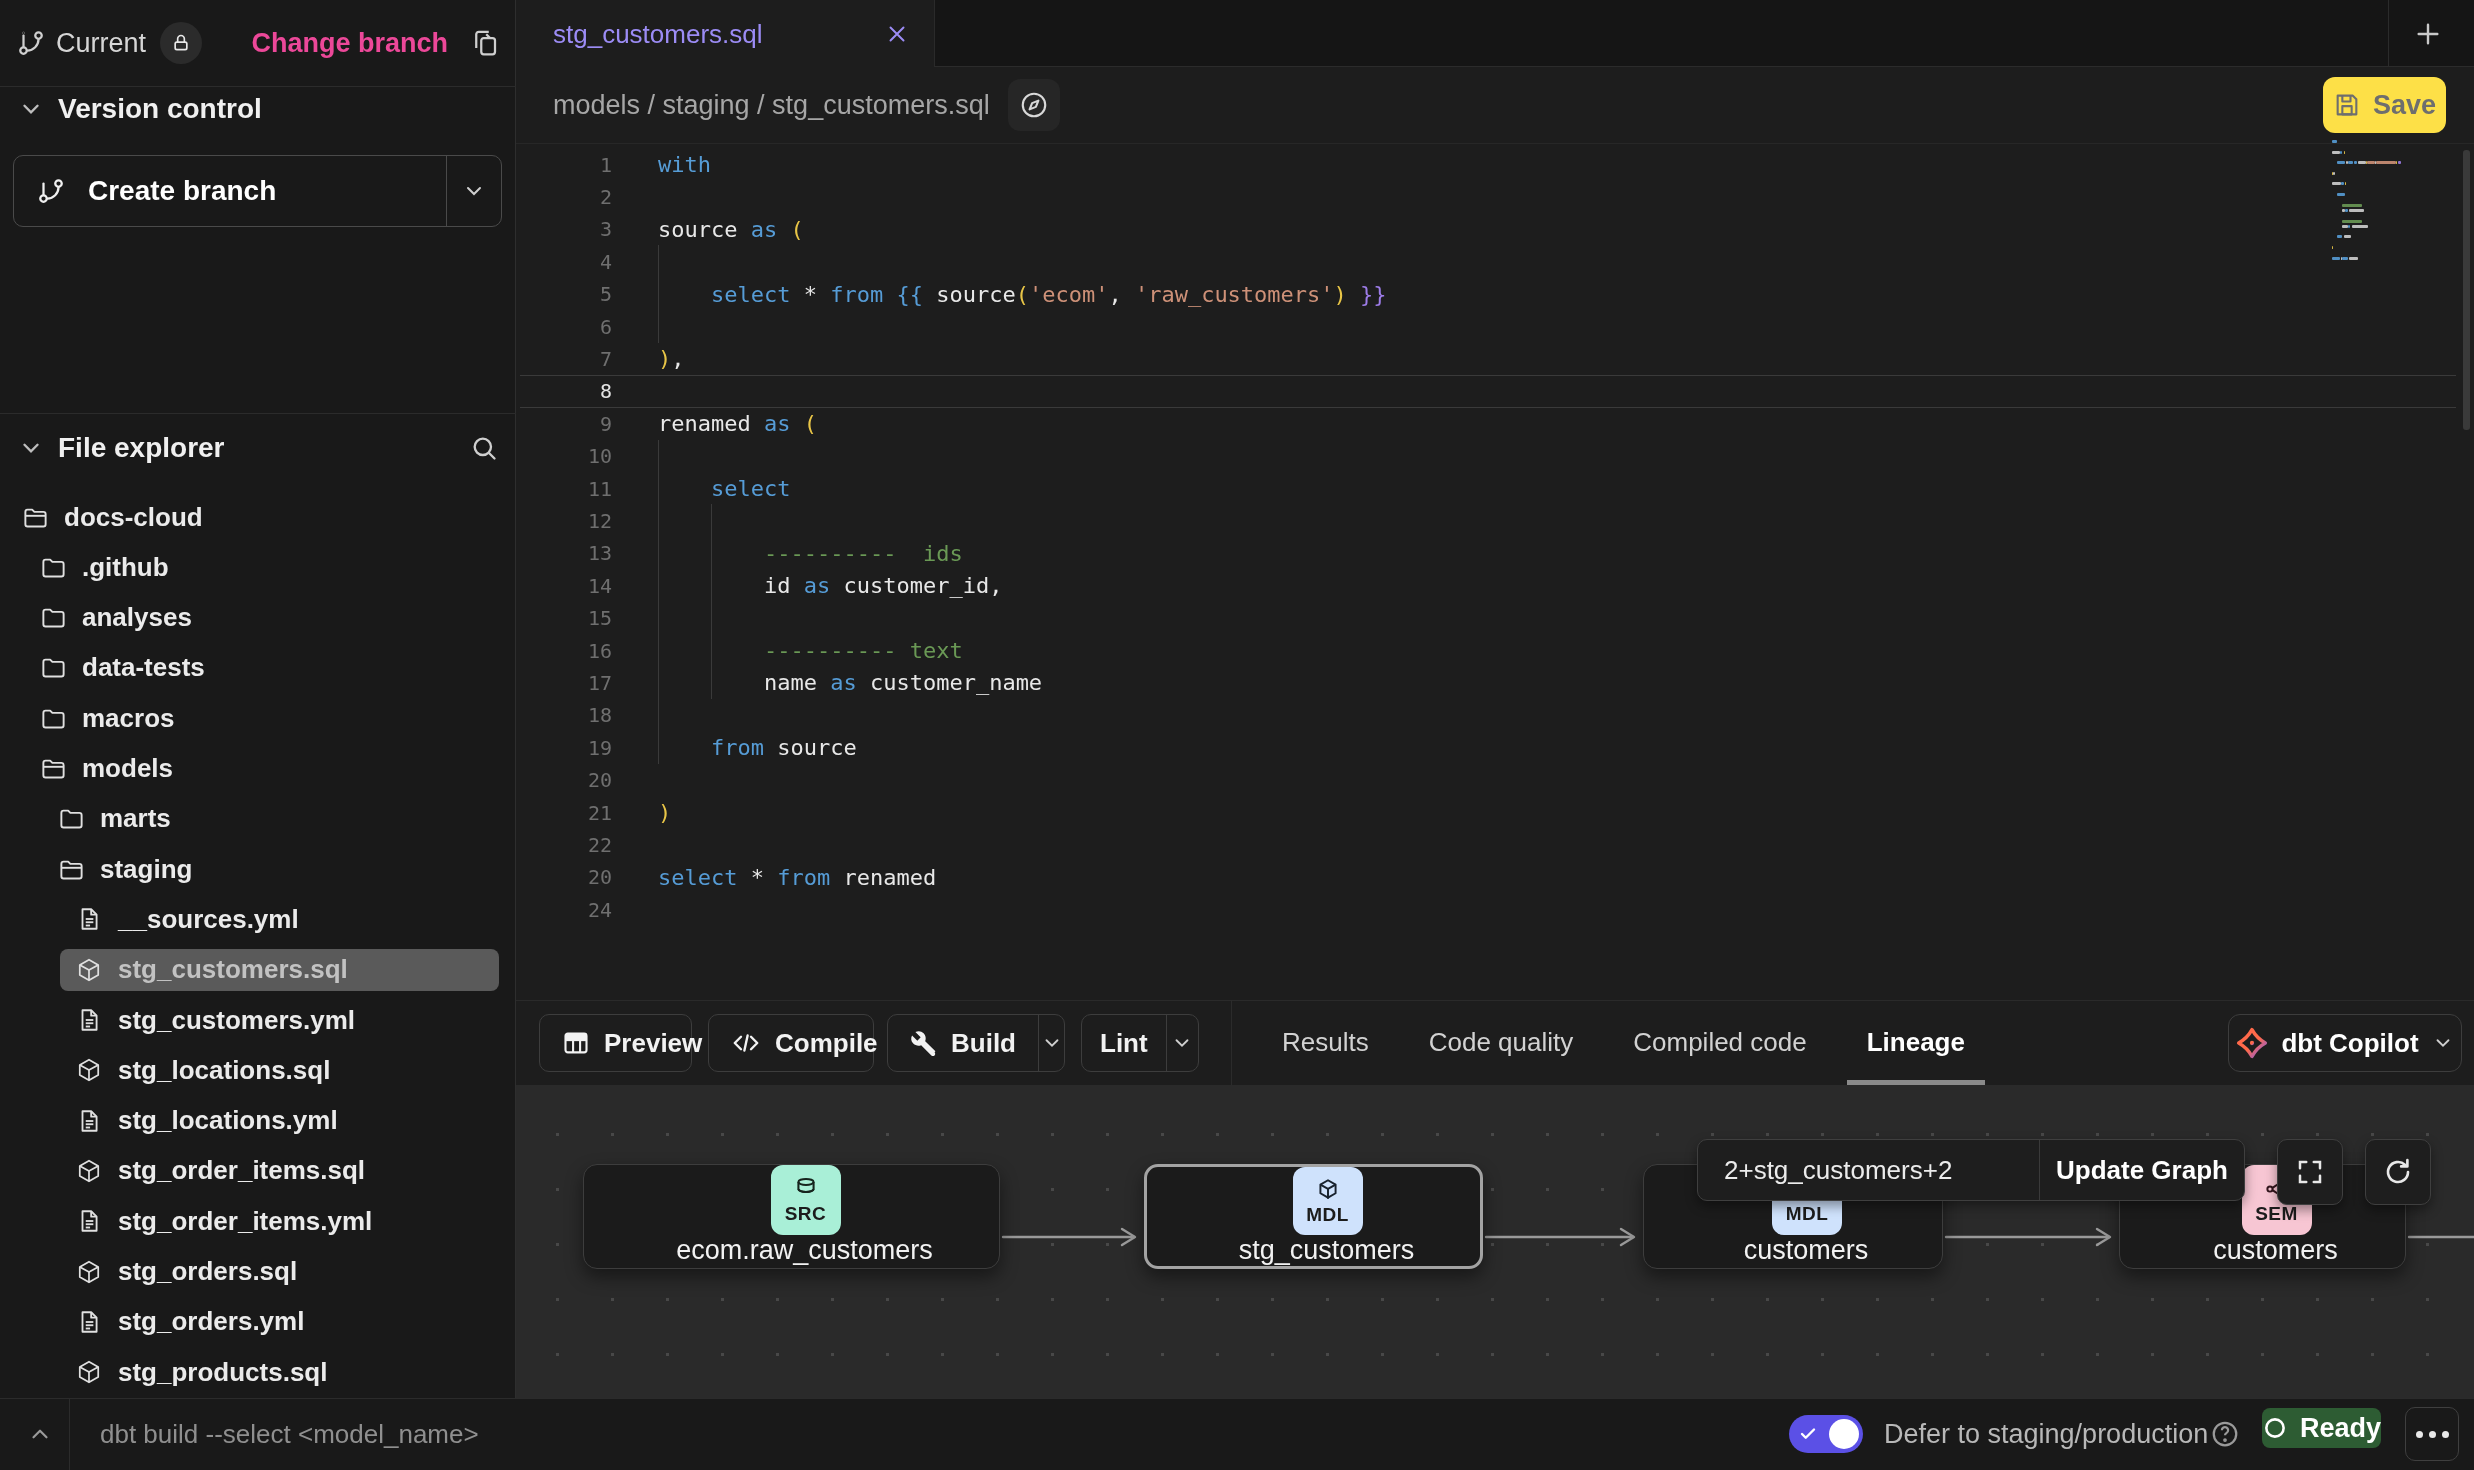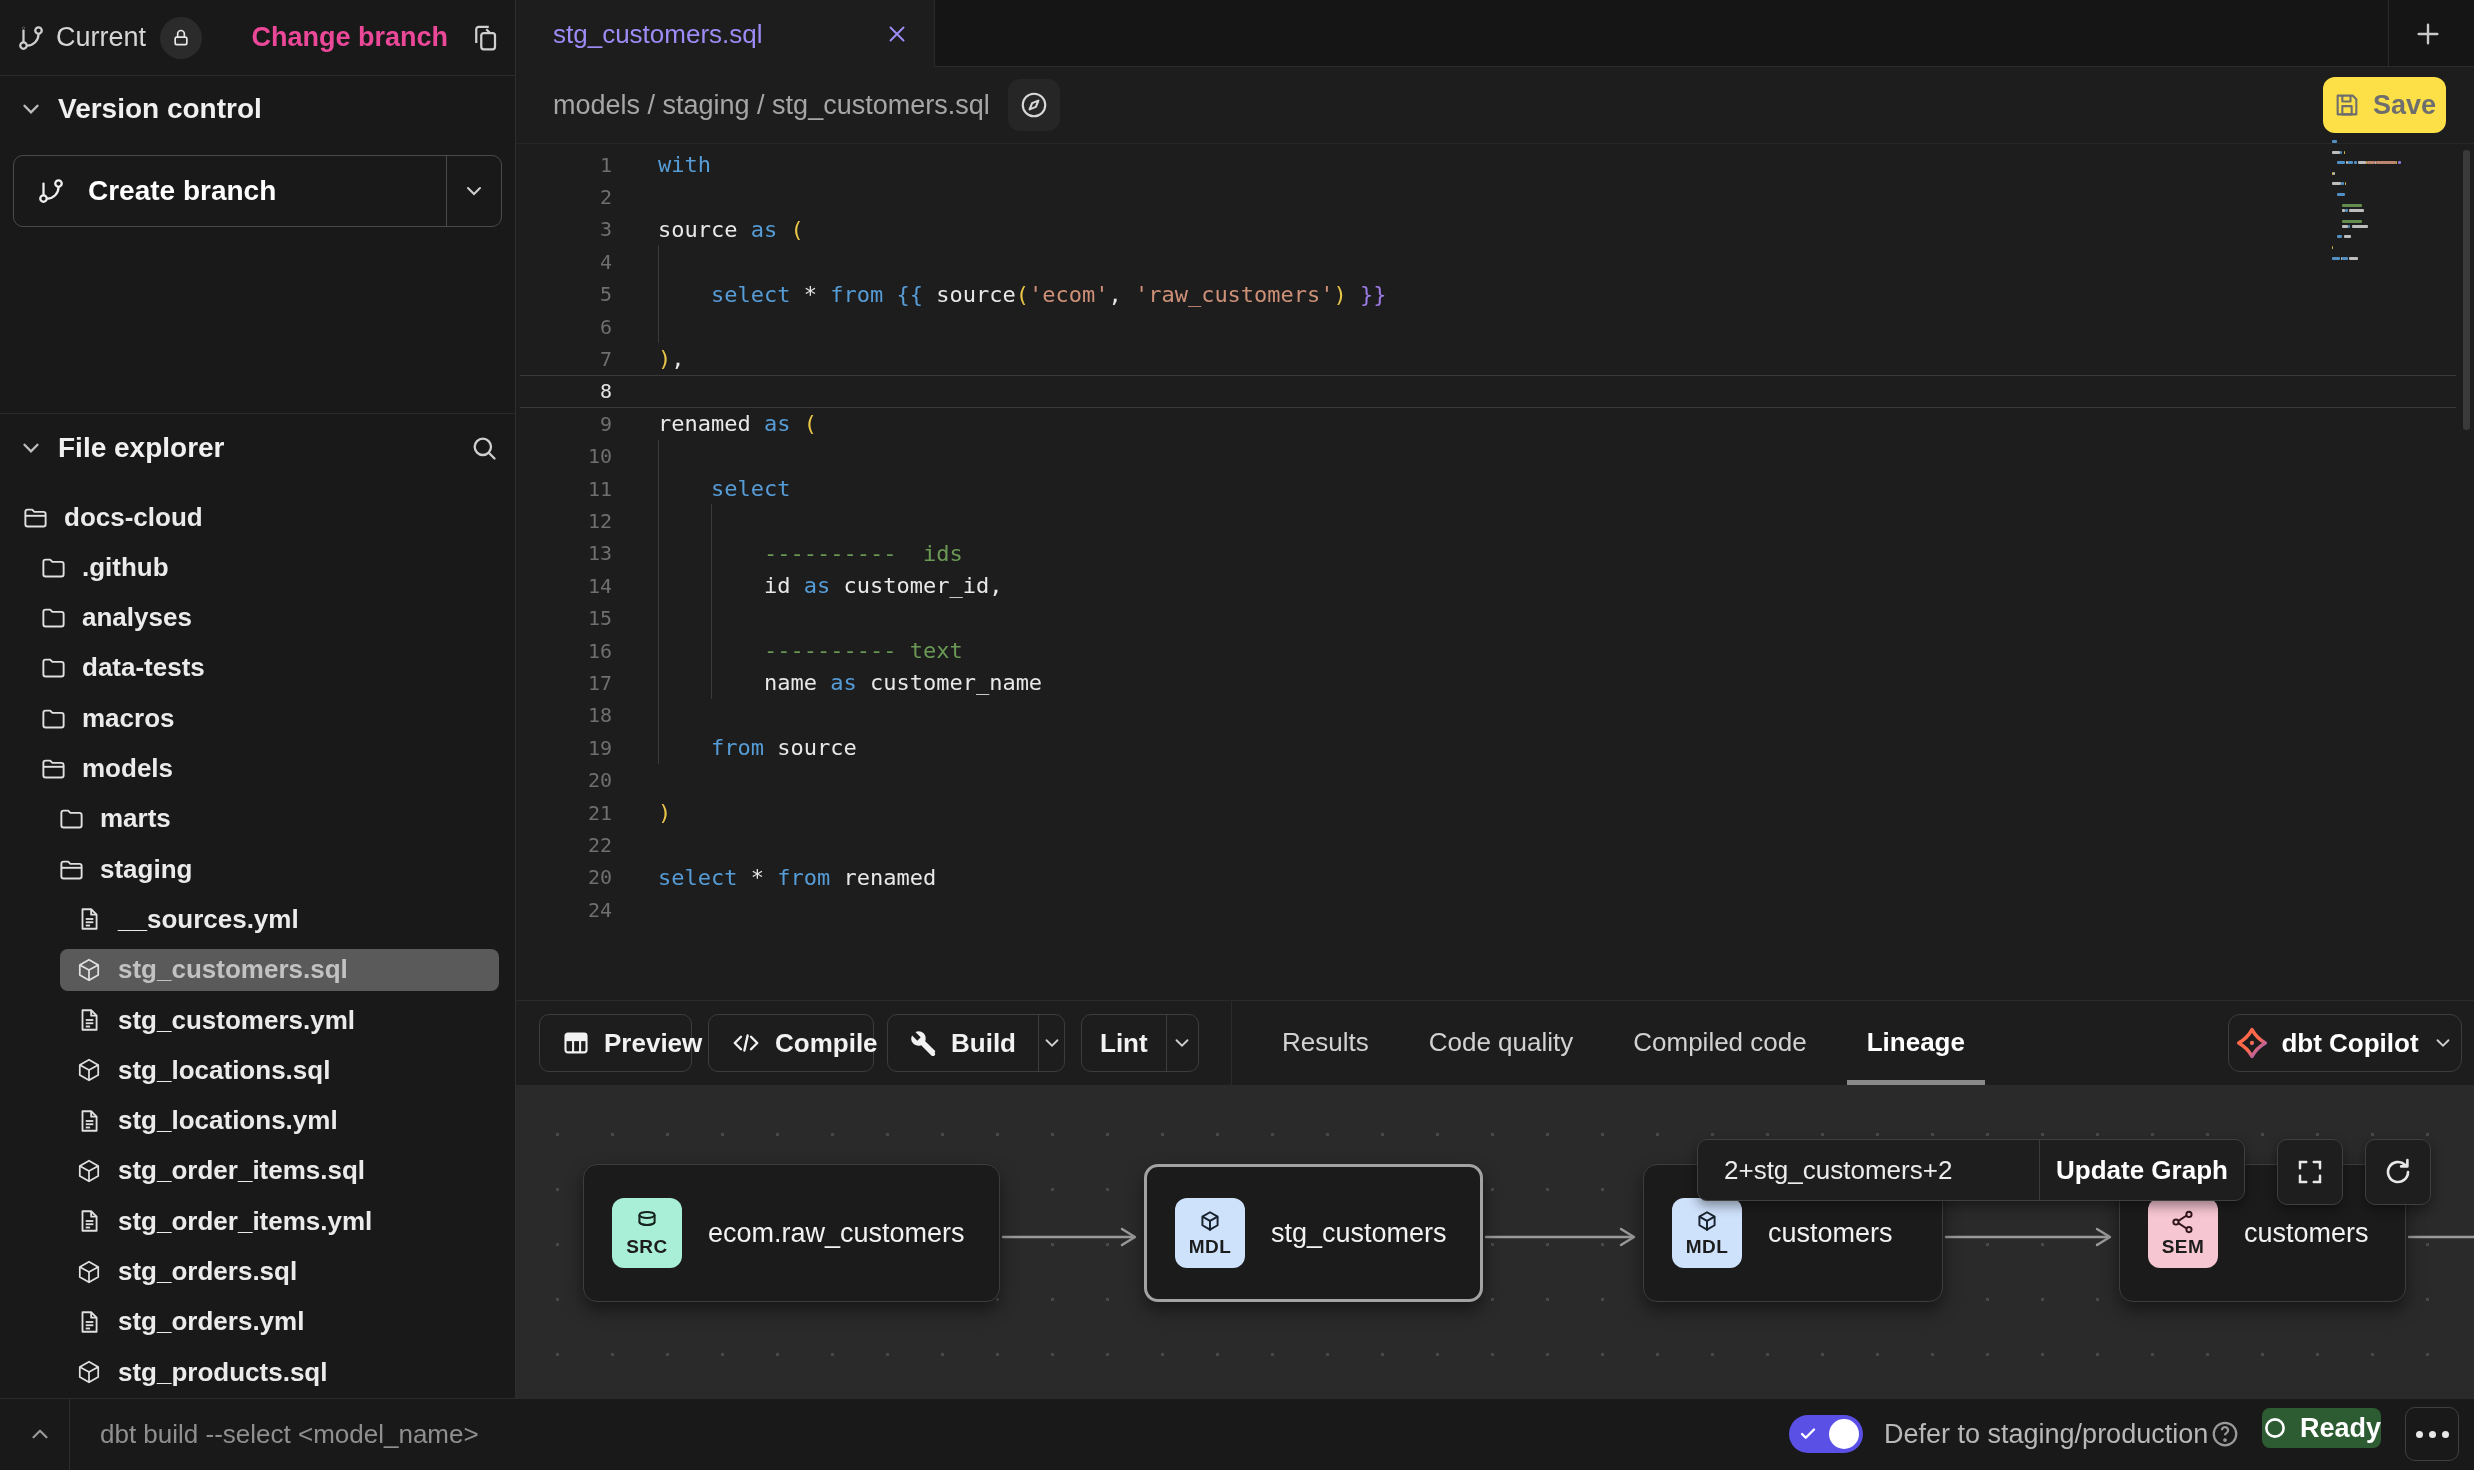--- a/index.html
+++ b/index.html
@@ -6,21 +6,21 @@
   html,body { background:#000; }
   #app {
     position:relative; width:2474px; height:1470px; overflow:hidden;
     background:#191919; font-family:"Liberation Sans", sans-serif; color:#e8e8e8;
   }
   .abs { position:absolute; }
   svg { display:block; }
 
   
   #sidebar { left:0; top:0; width:516px; height:1398px; background:#191919; border-right:1px solid #2e2e2e; }
-  #vc-header { left:0; top:0; width:516px; height:76px; border-bottom:1px solid #2b2b2b; display:flex; align-items:center; padding:0 16px; }
+  #vc-header { left:0; top:0; width:516px; height:87px; border-bottom:1px solid #2b2b2b; display:flex; align-items:center; padding:0 16px; }
   #vc-header .grow { flex:1; }
   .hdr-label { font-size:27px; color:#d6d6d6; margin-left:10px; }
   .lock-badge { width:42px; height:42px; border-radius:50%; background:#2b2b2b; display:flex; align-items:center; justify-content:center; margin-left:14px; }
   .change-branch { font-size:27px; font-weight:700; color:#ec4899; margin-right:22px; cursor:pointer; }
   .section-head { display:flex; align-items:center; gap:14px; padding-left:18px; }
   #vc-section-head { left:0; top:88px; width:516px; height:42px; }
   .section-title { font-size:28px; font-weight:700; color:#f0f0f0; }
   #create-branch { left:13px; top:155px; width:489px; height:72px; border:1px solid #4a4a4a; border-radius:10px; display:flex; align-items:stretch; cursor:pointer; }
   #create-branch .main { flex:1; display:flex; align-items:center; gap:22px; padding-left:22px; }
   #create-branch .main span { font-size:28px; font-weight:700; color:#fff; }
@@ -72,22 +72,22 @@
   #result-tabs { left:1258px; top:1000px; height:85px; display:flex; align-items:center; gap:60px; padding-left:24px; }
   .rtab { position:relative; font-size:26px; color:#d2d2d2; cursor:pointer; height:100%; display:flex; align-items:center; }
   .rtab.active { color:#ffffff; font-weight:600; }
   .rtab.active::after { content:""; position:absolute; left:-20px; right:-20px; bottom:0; height:5px; background:#8a8a8a; }
   #copilot-btn { left:2228px; top:1014px; width:234px; height:58px; border:1px solid #3d3d3d; border-radius:12px; display:flex; align-items:center; justify-content:center; gap:13px; cursor:pointer; }
   #copilot-btn span { font-size:26px; font-weight:700; color:#fff; }
 
   
   #lineage { left:516px; top:1085px; width:1958px; height:313px; background:#2a2a2a;
     background-image:radial-gradient(#484848 1.6px, transparent 2px); background-size:55px 55px; background-position:14px 22px; }
-  .lnode { position:absolute; top:1164px; height:138px; background:#1b1b1b; border:1.5px solid #3d3d3d; border-radius:14px;
-    box-shadow:0 8px 18px rgba(0,0,0,.45); display:flex; align-items:center; cursor:pointer; }
+  .lnode { position:absolute; top:1164px; height:105px; background:#1b1b1b; border:1.5px solid #3d3d3d; border-radius:14px;
+    box-shadow:0 8px 18px rgba(0,0,0,.45); display:flex; align-items:center; cursor:pointer;flex-direction:column; }
   .lnode.selected { border:3px solid #a3a3a3; }
   .lnode .badge { width:70px; height:70px; border-radius:12px; margin-left:28px; display:flex; flex-direction:column; align-items:center; justify-content:center; gap:1px; }
   .lnode .badge .btxt { font-size:19px; font-weight:700; color:#1c1c1c; letter-spacing:.5px; }
   .lnode .nlabel { font-size:27px; font-weight:500; color:#f2f2f2; margin-left:26px; white-space:nowrap; }
   #lineage-edges { left:516px; top:1085px; }
   #graph-selector { left:1697px; top:1139px; width:548px; height:62px; background:#1e1e1e; border:1px solid #3f3f3f; border-radius:10px;
     box-shadow:0 5px 12px rgba(0,0,0,.4); display:flex; align-items:stretch; }
   #graph-selector .inp { flex:1; display:flex; align-items:center; padding-left:26px; font-size:26px; color:#ececec; }
   #graph-selector .upd { width:205px; border-left:1px solid #3a3a3a; display:flex; align-items:center; justify-content:center;
     font-size:26px; font-weight:600; color:#fff; cursor:pointer; }

